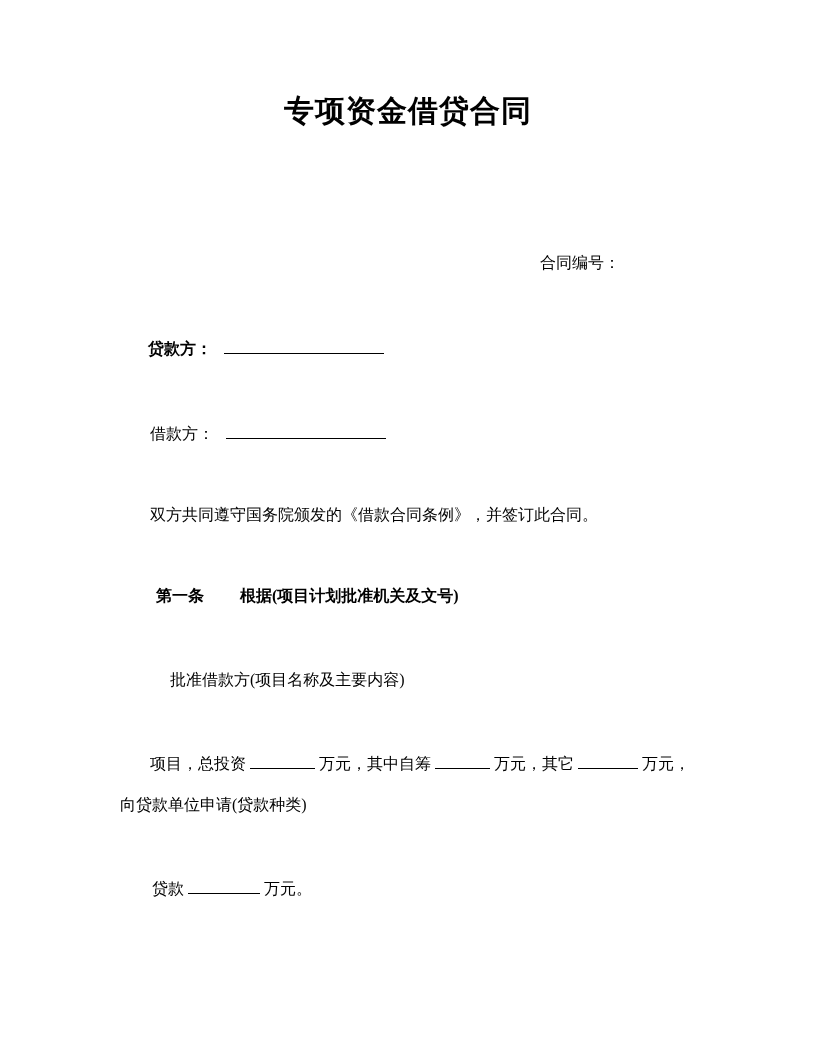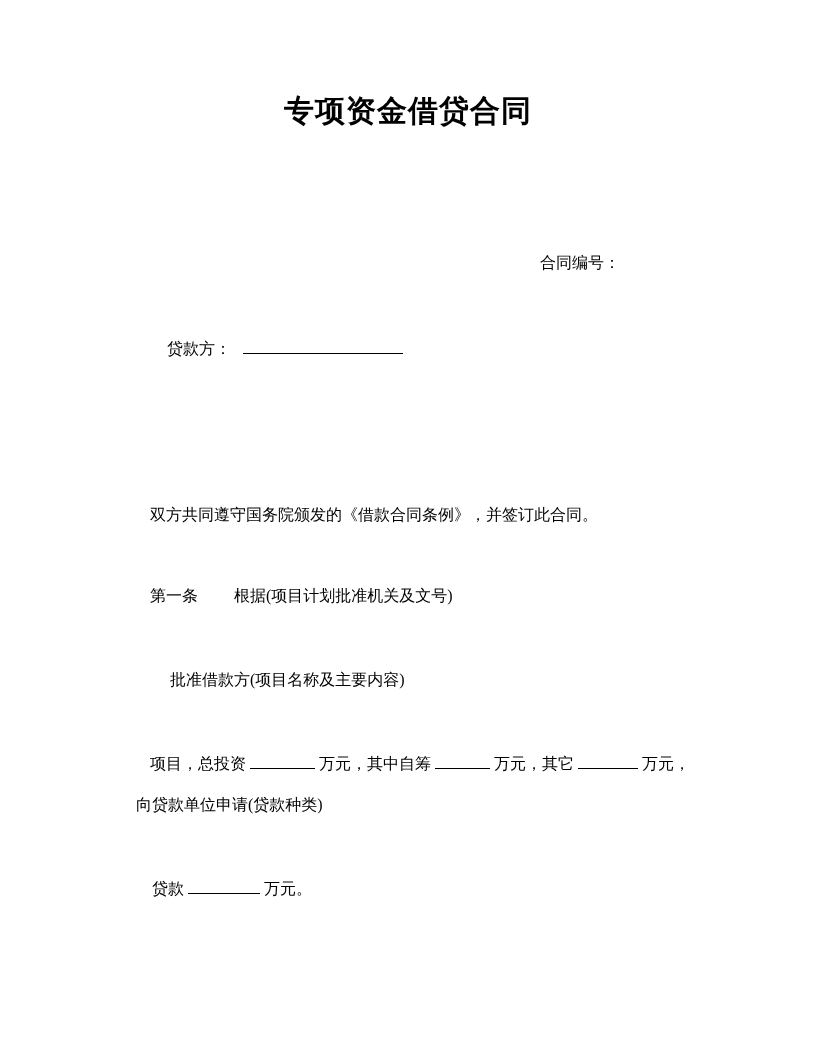--- a/index.html
+++ b/index.html
@@ -28,27 +28,27 @@
     font-weight: bold;
     font-size: 30px;
     line-height: 36px;
     letter-spacing: 1px;
   }
   .line {
     position: absolute;
     white-space: nowrap;
   }
   .contract-no { top: 253px; left: 540px; }
-  .lender-line { top: 338px; left: 167px; }
+  .lender-line { top: 338px; left: 148px; font-weight: bold; }
   .borrower-line { top: 423px; left: 150px; }
   .preamble { top: 505px; left: 150px; text-align: right; }
-  .clause1 { top: 586px; left: 150px; }
+  .clause1 { top: 586px; left: 156px; font-weight: bold; }
   .approval { top: 670px; left: 150px; margin-left: 20px; }
   .project-line1 { top: 753px; left: 150px; text-align: right; }
-  .project-line2 { top: 795px; left: 136px; }
+  .project-line2 { top: 795px; left: 120px; }
   .loan-line { top: 878px; left: 152px; }
   .gap-2em { margin-left: 32px; }
   .blank {
     display: inline-block;
     border-bottom: 1px solid #000000;
     height: 15px;
     vertical-align: baseline;
   }
   .blank-w160 { width: 160px; }
   .blank-w65 { width: 65px; }
@@ -64,20 +64,24 @@
 
   <div class="doc-title">专项资金借贷合同</div>
 
   <div class="line contract-no">合同编号：</div>
 
   <div class="line lender-line">
     <span>贷款方：</span>
     <span class="blank blank-w160 blank-space"></span>
   </div>
 
+  <div class="line borrower-line">
+    <span>借款方：</span>
+    <span class="blank blank-w160 blank-space"></span>
+  </div>
 
   <div class="line preamble">双方共同遵守国务院颁发的《借款合同条例》，并签订此合同。</div>
 
   <div class="line clause1">
     <span>第一条</span>
     <span class="gap-2em">根据(项目计划批准机关及文号)</span>
   </div>
 
   <div class="line approval">批准借款方(项目名称及主要内容)</div>
 

